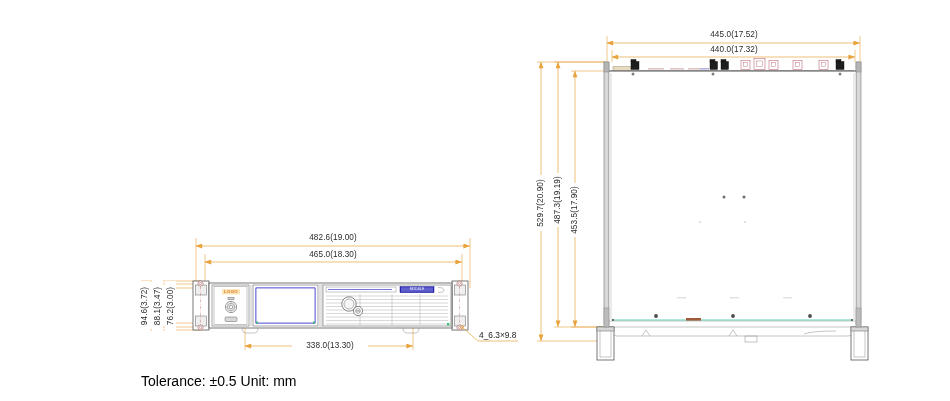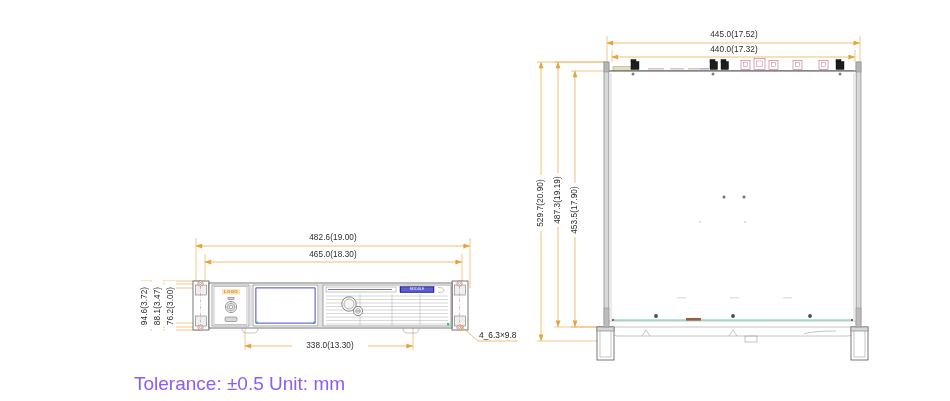--- a/index.html
+++ b/index.html
@@ -6,21 +6,21 @@
   body{width:950px;height:401px;position:relative;overflow:hidden;
        font-family:"Liberation Sans",sans-serif;color:#1a1a1a;}
   .canvas{position:absolute;inset:0;}
   svg{position:absolute;top:0;left:0;width:950px;height:401px;overflow:visible;}
   .dimtxt{font-family:"Liberation Sans",sans-serif;font-size:8.2px;fill:#2b2b2b;
           text-anchor:middle;dominant-baseline:middle;letter-spacing:.1px;}
   .dimtxt-v{font-family:"Liberation Sans",sans-serif;font-size:8.2px;fill:#2b2b2b;
           text-anchor:middle;dominant-baseline:middle;letter-spacing:.1px;}
   .calltxt{font-family:"Liberation Sans",sans-serif;font-size:8.4px;fill:#1a1a1a;
           text-anchor:start;dominant-baseline:middle;}
-  .tol{position:absolute;left:134px;top:373px;font-size:19px;color:#8b5cf6;
+  .tol{position:absolute;left:141px;top:373px;font-size:14px;color:#000000;
        font-family:"Liberation Sans",sans-serif;white-space:nowrap;}
   .dimline{stroke:#e8a33d;stroke-width:.7;fill:none;}
   .extline{stroke:#e8a33d;stroke-width:.6;fill:none;}
   .arrow{fill:#e8a33d;}
   .outline{stroke:#4a4a4a;stroke-width:.75;fill:#ffffff;}
   .outline2{stroke:#6a6a6a;stroke-width:.6;fill:#ffffff;}
   .thin{stroke:#8a8a8a;stroke-width:.5;fill:none;}
   .thin2{stroke:#a8a8a8;stroke-width:.45;fill:none;}
   .grayfill{fill:#d8d8d8;stroke:#6e6e6e;stroke-width:.55;}
   .lightfill{fill:#efefef;stroke:#707070;stroke-width:.55;}

